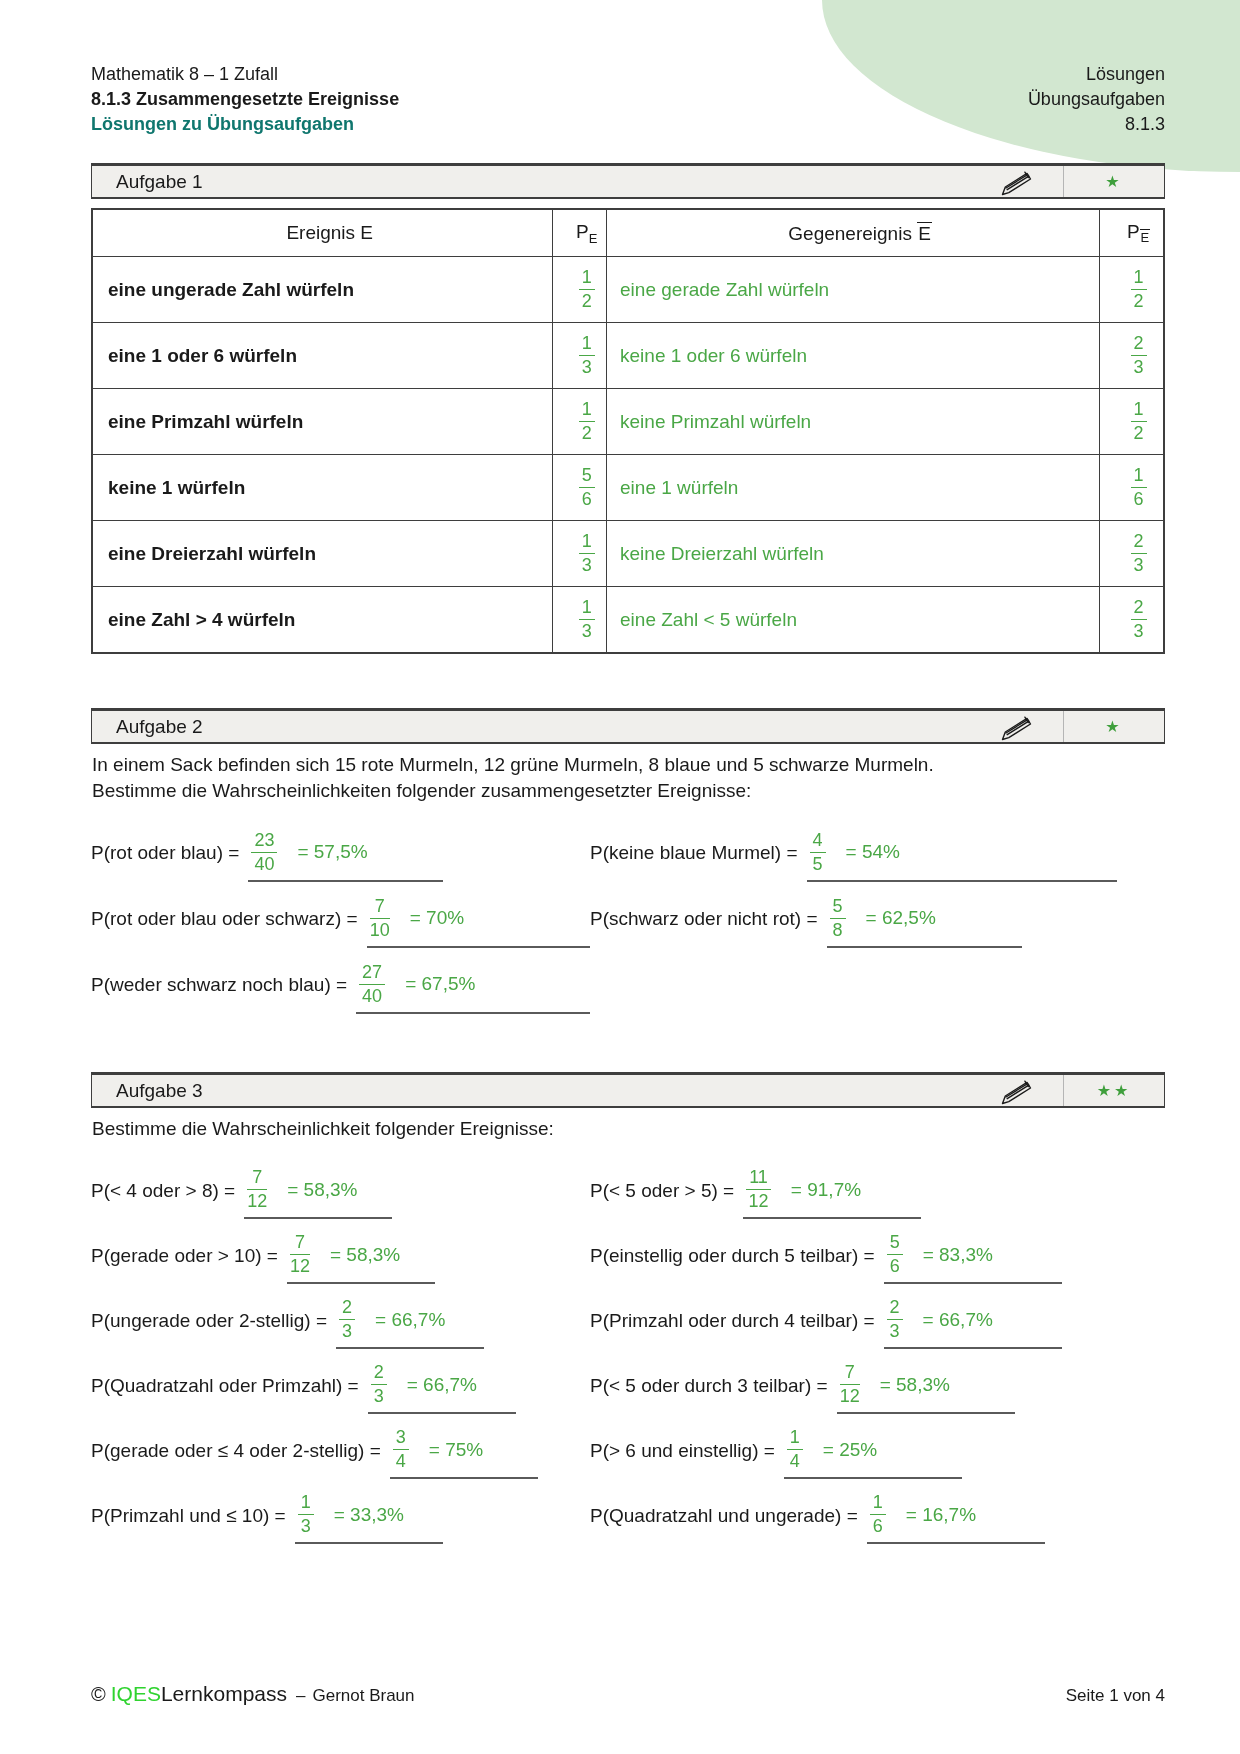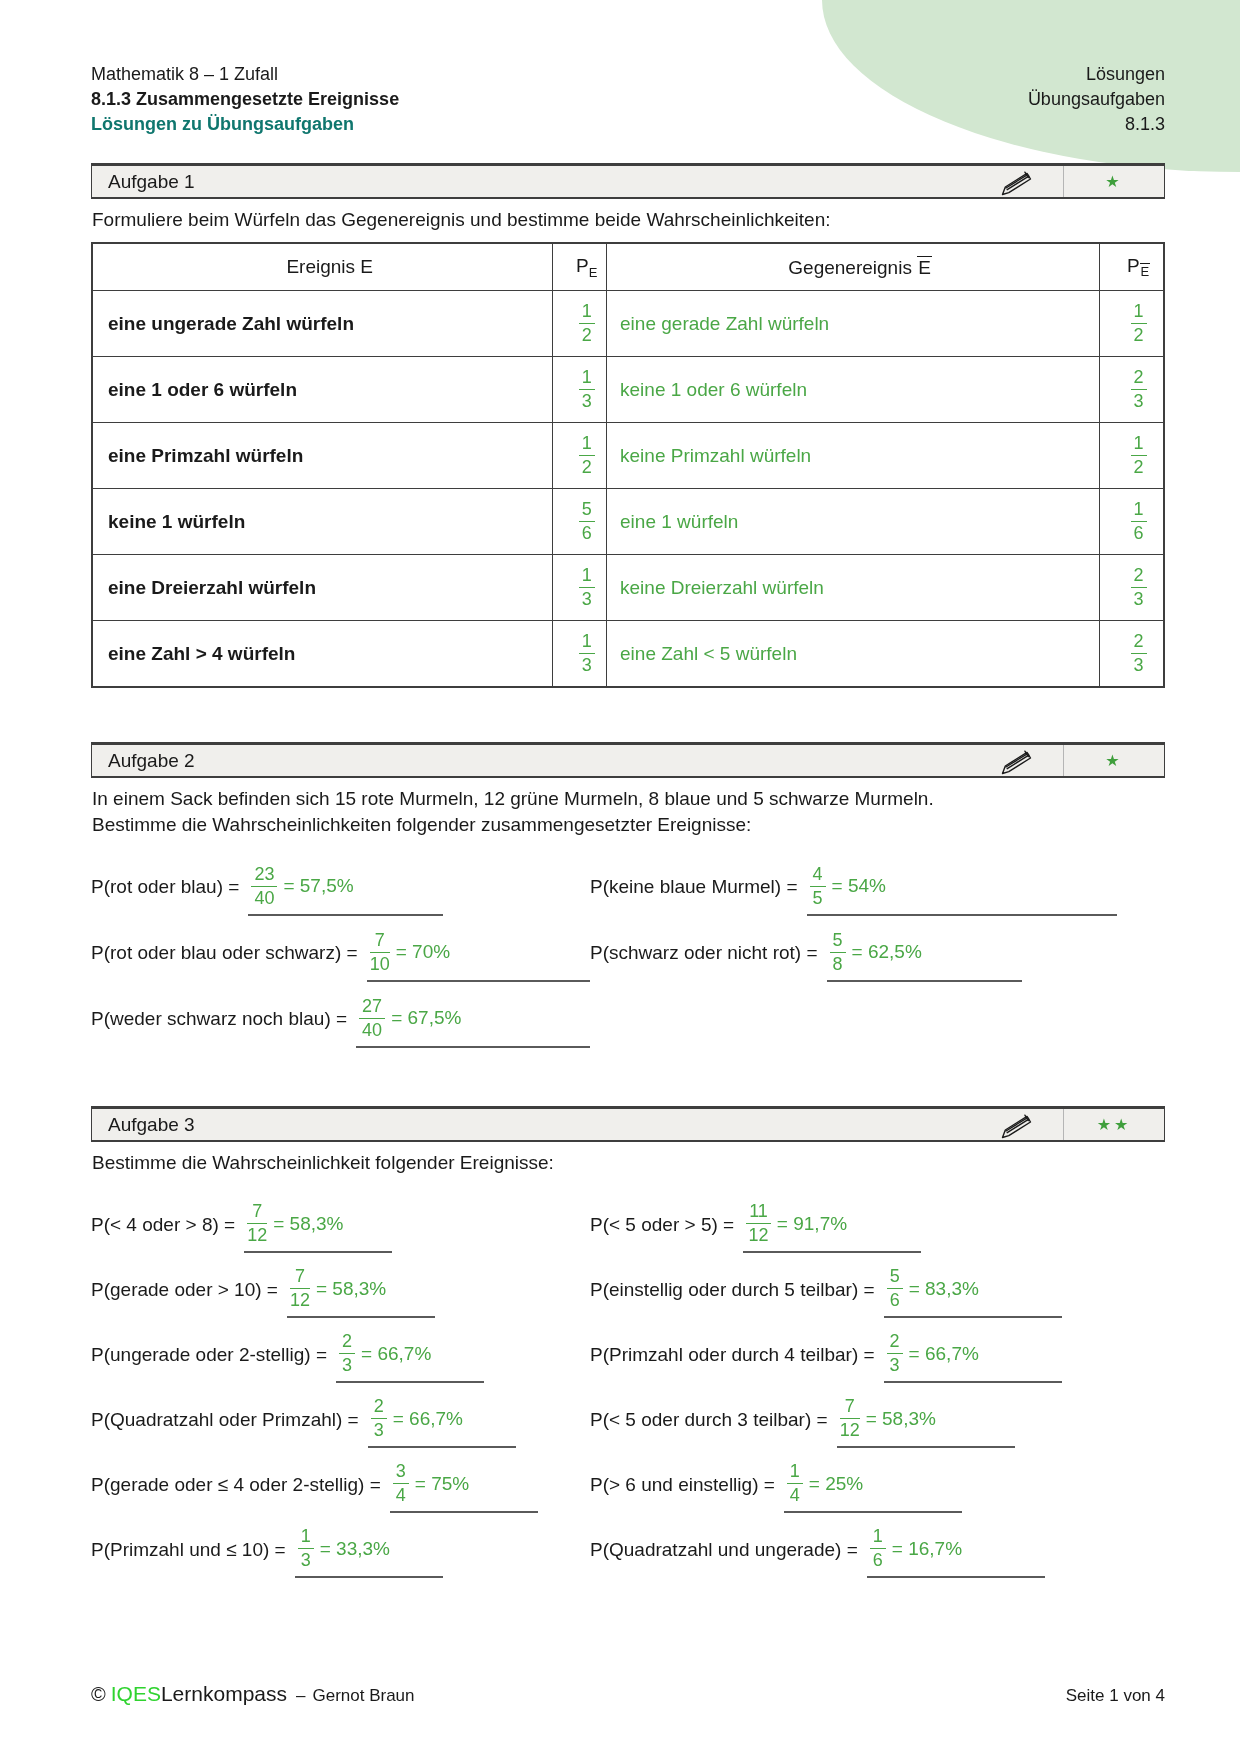--- a/index.html
+++ b/index.html
@@ -18,21 +18,21 @@
   .header-left .hl2{font-weight:bold;}
   .header-left .hl3{font-weight:bold;color:#0f766e;}
   .header-right{position:absolute;top:62px;right:75px;text-align:right;font-size:18px;line-height:25px;z-index:2;}
   .header-right .hr3{font-weight:normal;}
   
   .page-content{position:absolute;left:91px;right:75px;top:163px;z-index:1;}
   
   .task-bar{
     height:31px;background:#f0efec;border:1px solid #3e3e3e;
     border-top-width:3px;border-bottom-width:2px;
-    display:flex;align-items:center;padding-left:16px;
+    display:flex;align-items:center;padding-left:24px;
   }
   .task-title{font-size:19px;}
   .bar-right{margin-left:auto;display:flex;align-items:center;align-self:stretch;}
   .pencil-wrap{padding:0 28px;display:flex;align-items:center;}
   .bar-divider{width:1px;background:#b5b5b5;align-self:stretch;}
   .stars{width:100px;text-align:center;color:#3f9f3c;font-size:16px;letter-spacing:3px;}
   
   .intro{font-size:19px;line-height:26px;margin:8px 0 0 1px;}
   
   .t1-table{border-collapse:collapse;margin-top:9px;width:100%;}
@@ -52,21 +52,21 @@
   
   .frac{display:inline-block;text-align:center;font-size:18px;line-height:21px;vertical-align:middle;color:#4aa746;}
   .frac .num{display:block;border-bottom:1.7px solid currentColor;padding:0 3px 1px;}
   .frac .den{display:block;padding-top:1px;}
   
   .eq-grid{display:grid;grid-template-columns:499px auto;padding-right:7px;margin-top:20px;}
   .eq{display:flex;align-items:center;height:58px;margin-bottom:8px;}
   .eq-grid.a3 .eq{height:57px;}
   .eq-label{font-size:19px;white-space:nowrap;padding-right:9px;}
   .eq-answer{
-    display:flex;align-items:center;gap:6px;align-self:stretch;
+    display:flex;align-items:center;gap:20px;align-self:stretch;
     border-bottom:2px solid #5a5a5a;padding-left:3px;box-sizing:border-box;
   }
   .eq-result{color:#4aa746;font-size:19px;white-space:nowrap;}
   .w-a2l{width:195px;}
   .w-a2r{width:310px;}
   .w-a3l{width:148px;}
   .w-a3r{width:178px;}
   .gap-task2{margin-top:54px;}
   .gap-task3{margin-top:50px;}
   
@@ -108,21 +108,20 @@
             <path d="M8.2 21.7 L29.8 8.2"></path>
             <path d="M7 20 L28.6 6.6"></path>
           </g>
         </svg>
       </span>
       <span class="bar-divider"></span>
       <span class="stars">★</span>
     </span>
   </div>
 
-  <div class="intro">Formuliere beim Würfeln das Gegenereignis und bestimme beide Wahrscheinlichkeiten:</div>
 
   <table class="t1-table">
     <colgroup>
         <col class="col-event">
         <col class="col-p">
         <col class="col-counter">
         <col class="col-pc">
       </colgroup>
     <thead>
       <tr>

